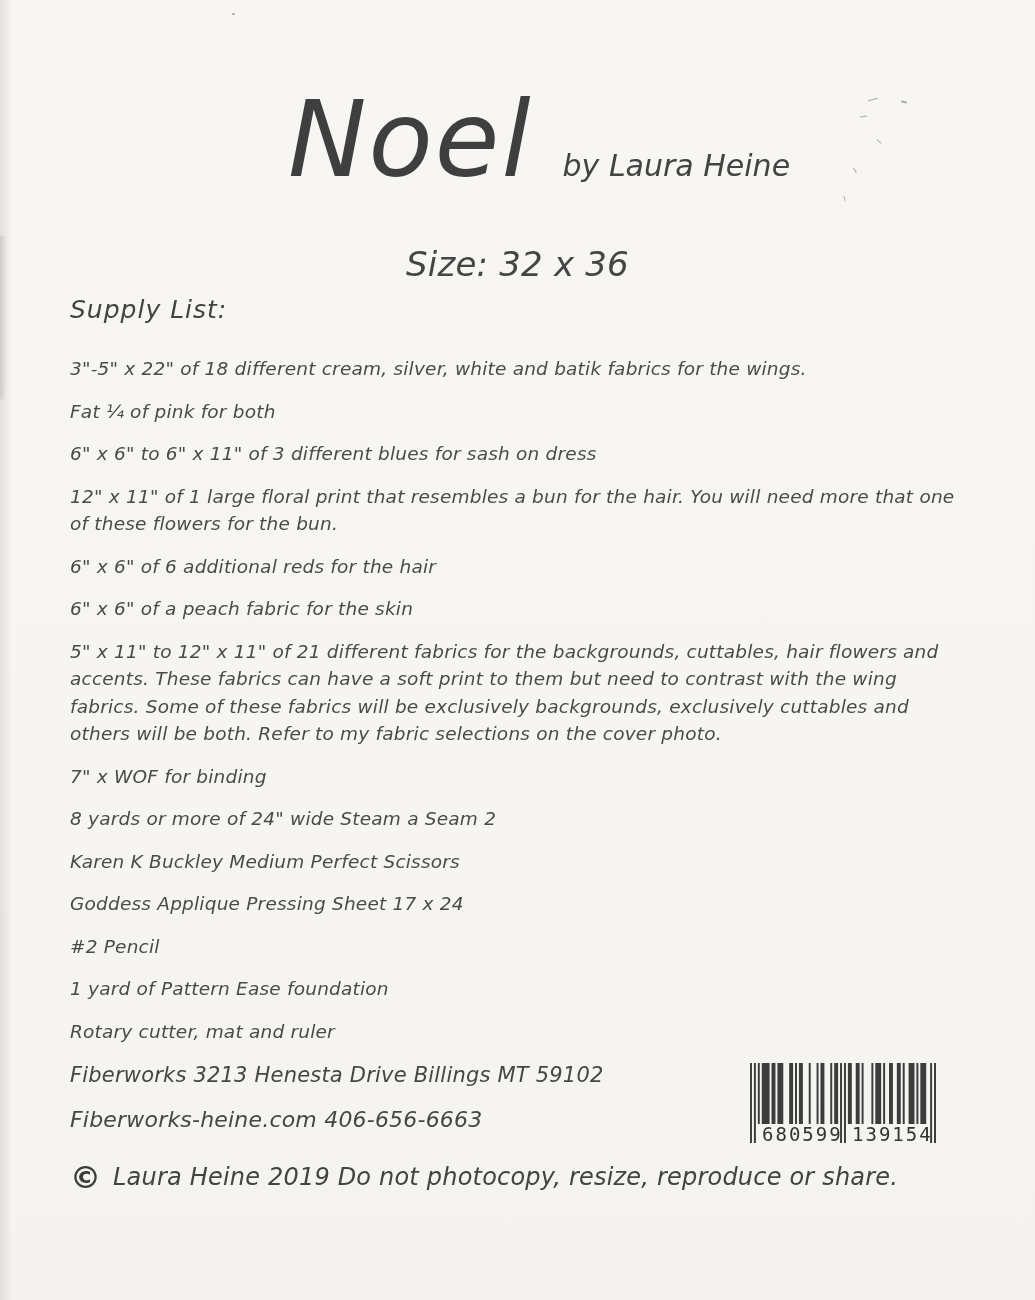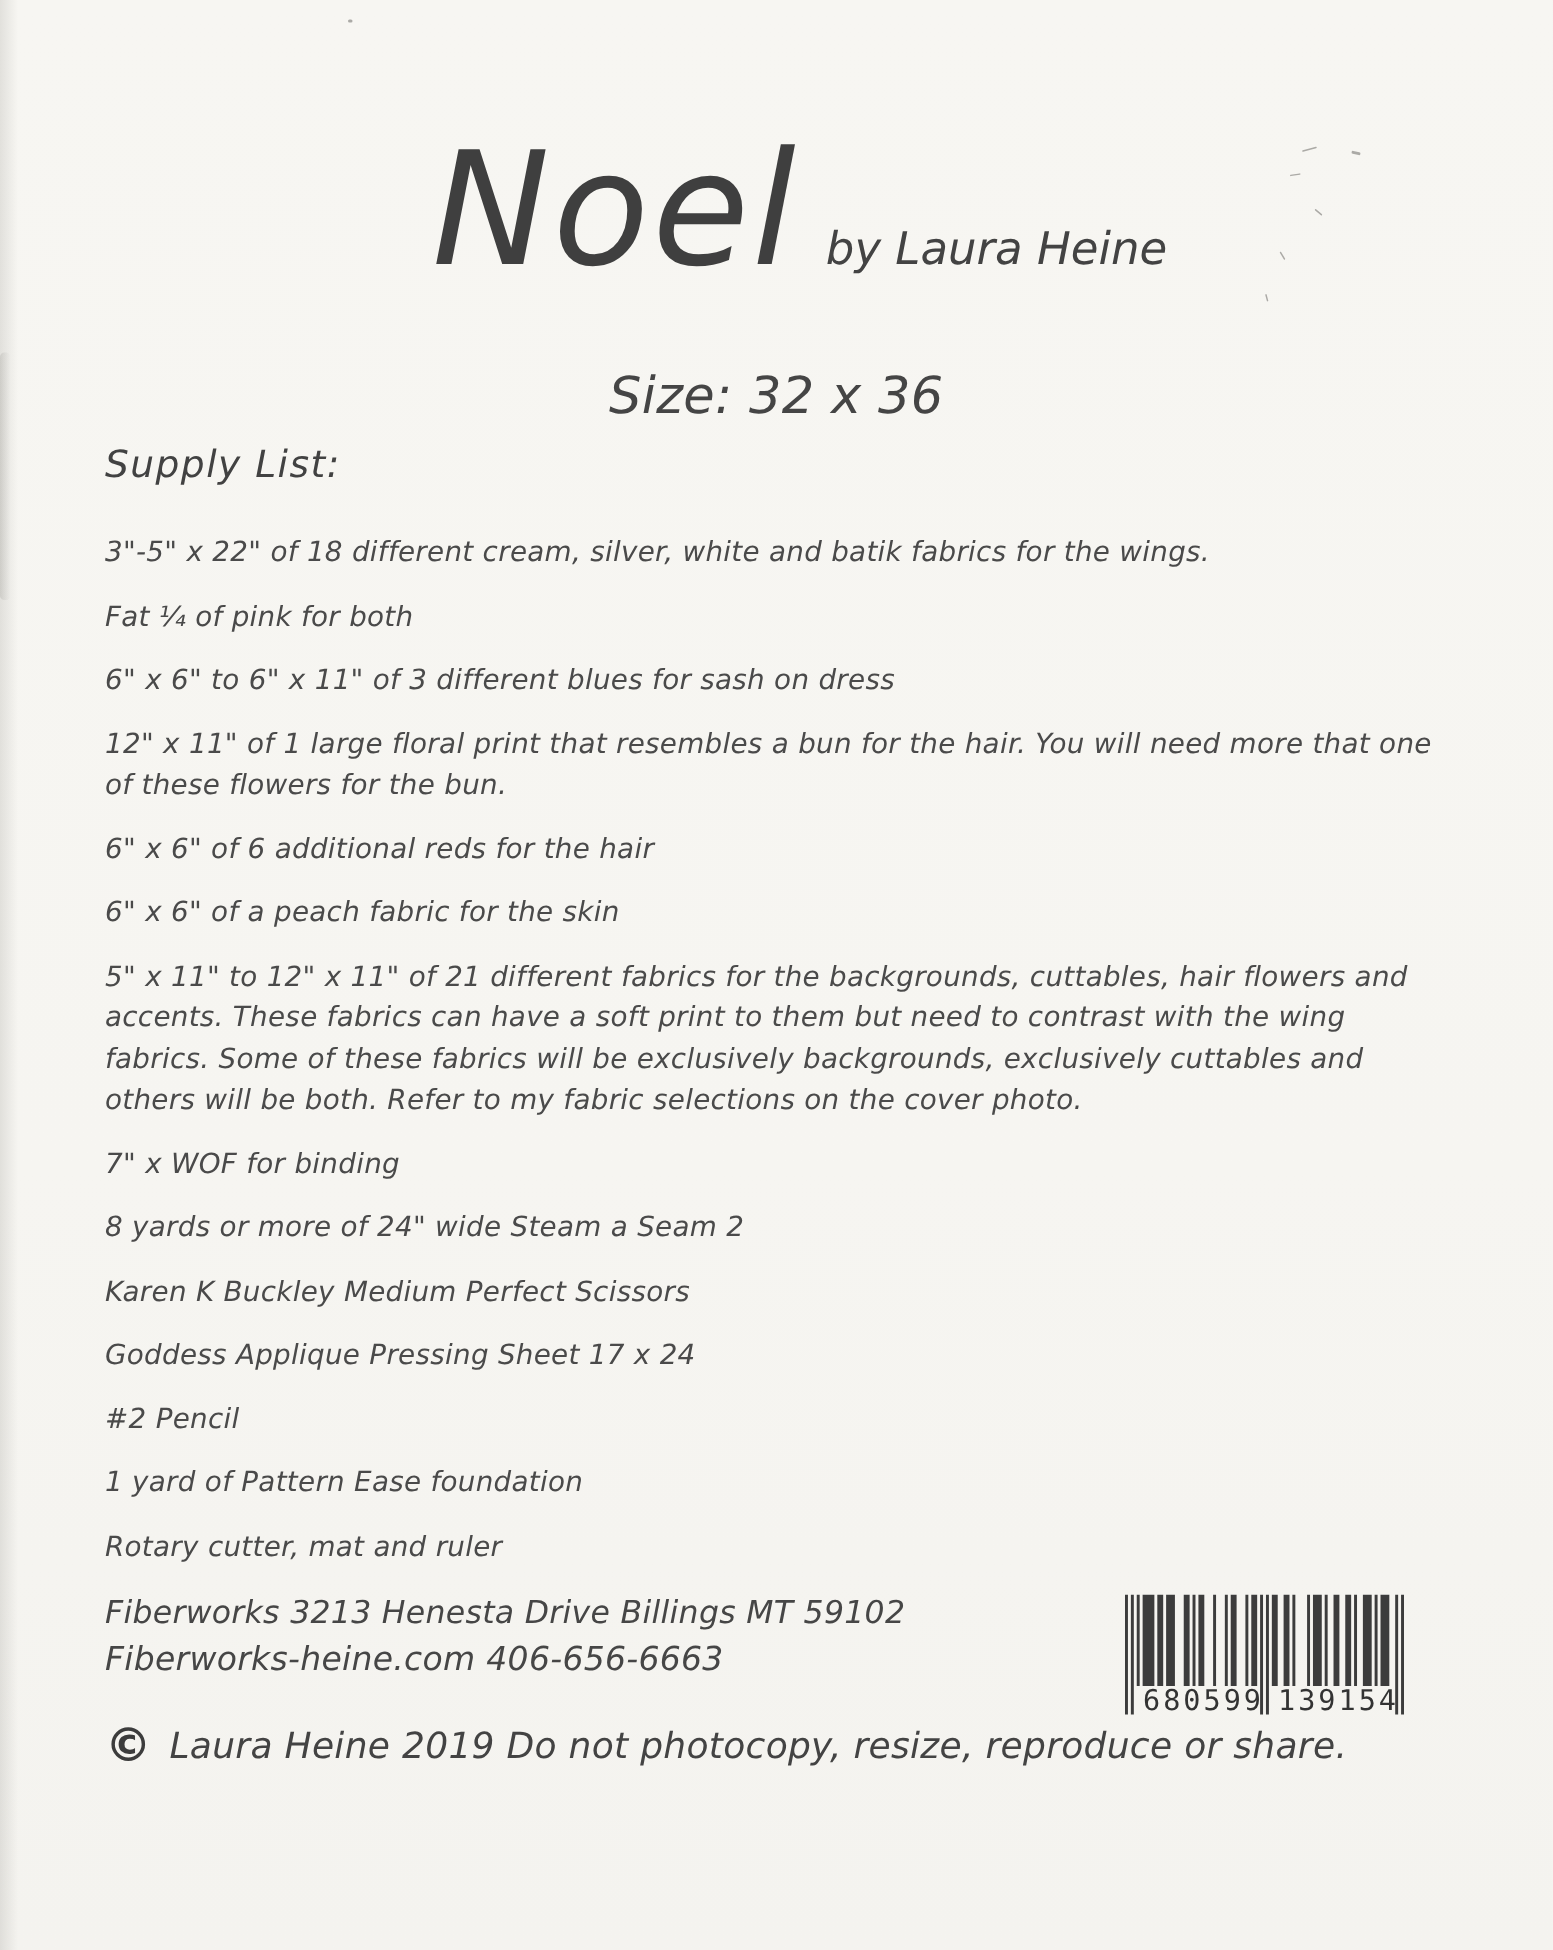--- a/index.html
+++ b/index.html
@@ -28,21 +28,21 @@
   }
   .speck { position: absolute; background: rgba(110,108,104,0.55); border-radius: 1px; }
 
   .hand { font-style: italic; letter-spacing: 0.2px; }
 
   .title-row { position: absolute; top: 88px; left: 288px; white-space: nowrap; }
   .noel {
     font-size: 105px; line-height: 1; color: #3f3f3f;
     font-style: italic; letter-spacing: 2px;
   }
-  .byline { font-size: 30px; color: #434343; margin-left: 18px; font-style: italic; }
+  .byline { font-size: 30px; color: #434343; margin-left: 30px; font-style: italic; }
 
   .size-line {
     position: absolute; top: 244px; left: 0; width: 100%;
     text-align: center; font-size: 34px; color: #454545;
   }
 
   .supply-heading {
     position: absolute; top: 295px; left: 70px;
     font-size: 25px; color: #424242; letter-spacing: 1px;
   }
@@ -51,21 +51,21 @@
     position: absolute; top: 355px; left: 70px; width: 945px;
   }
   .supply-item {
     font-size: 18.5px; line-height: 27.5px; margin-bottom: 15px;
     white-space: pre-line; color: #4a4a4a;
   }
   .address-line {
     font-size: 21px; line-height: 31px; margin-top: 0; color: #464646;
   }
   .contact-line {
-    font-size: 22px; line-height: 31px; color: #464646;
+    font-size: 22px; line-height: 31px; margin-top: 13px; color: #464646;
   }
   .copyright-row {
     margin-top: 25px; font-size: 24px; line-height: 34px; color: #434343;
     display: flex; align-items: center; gap: 12px;
   }
   .copy-sym {
     font-size: 31px; font-weight: 700; font-style: normal; color: #3c3c3c;
     line-height: 1;
   }
 

